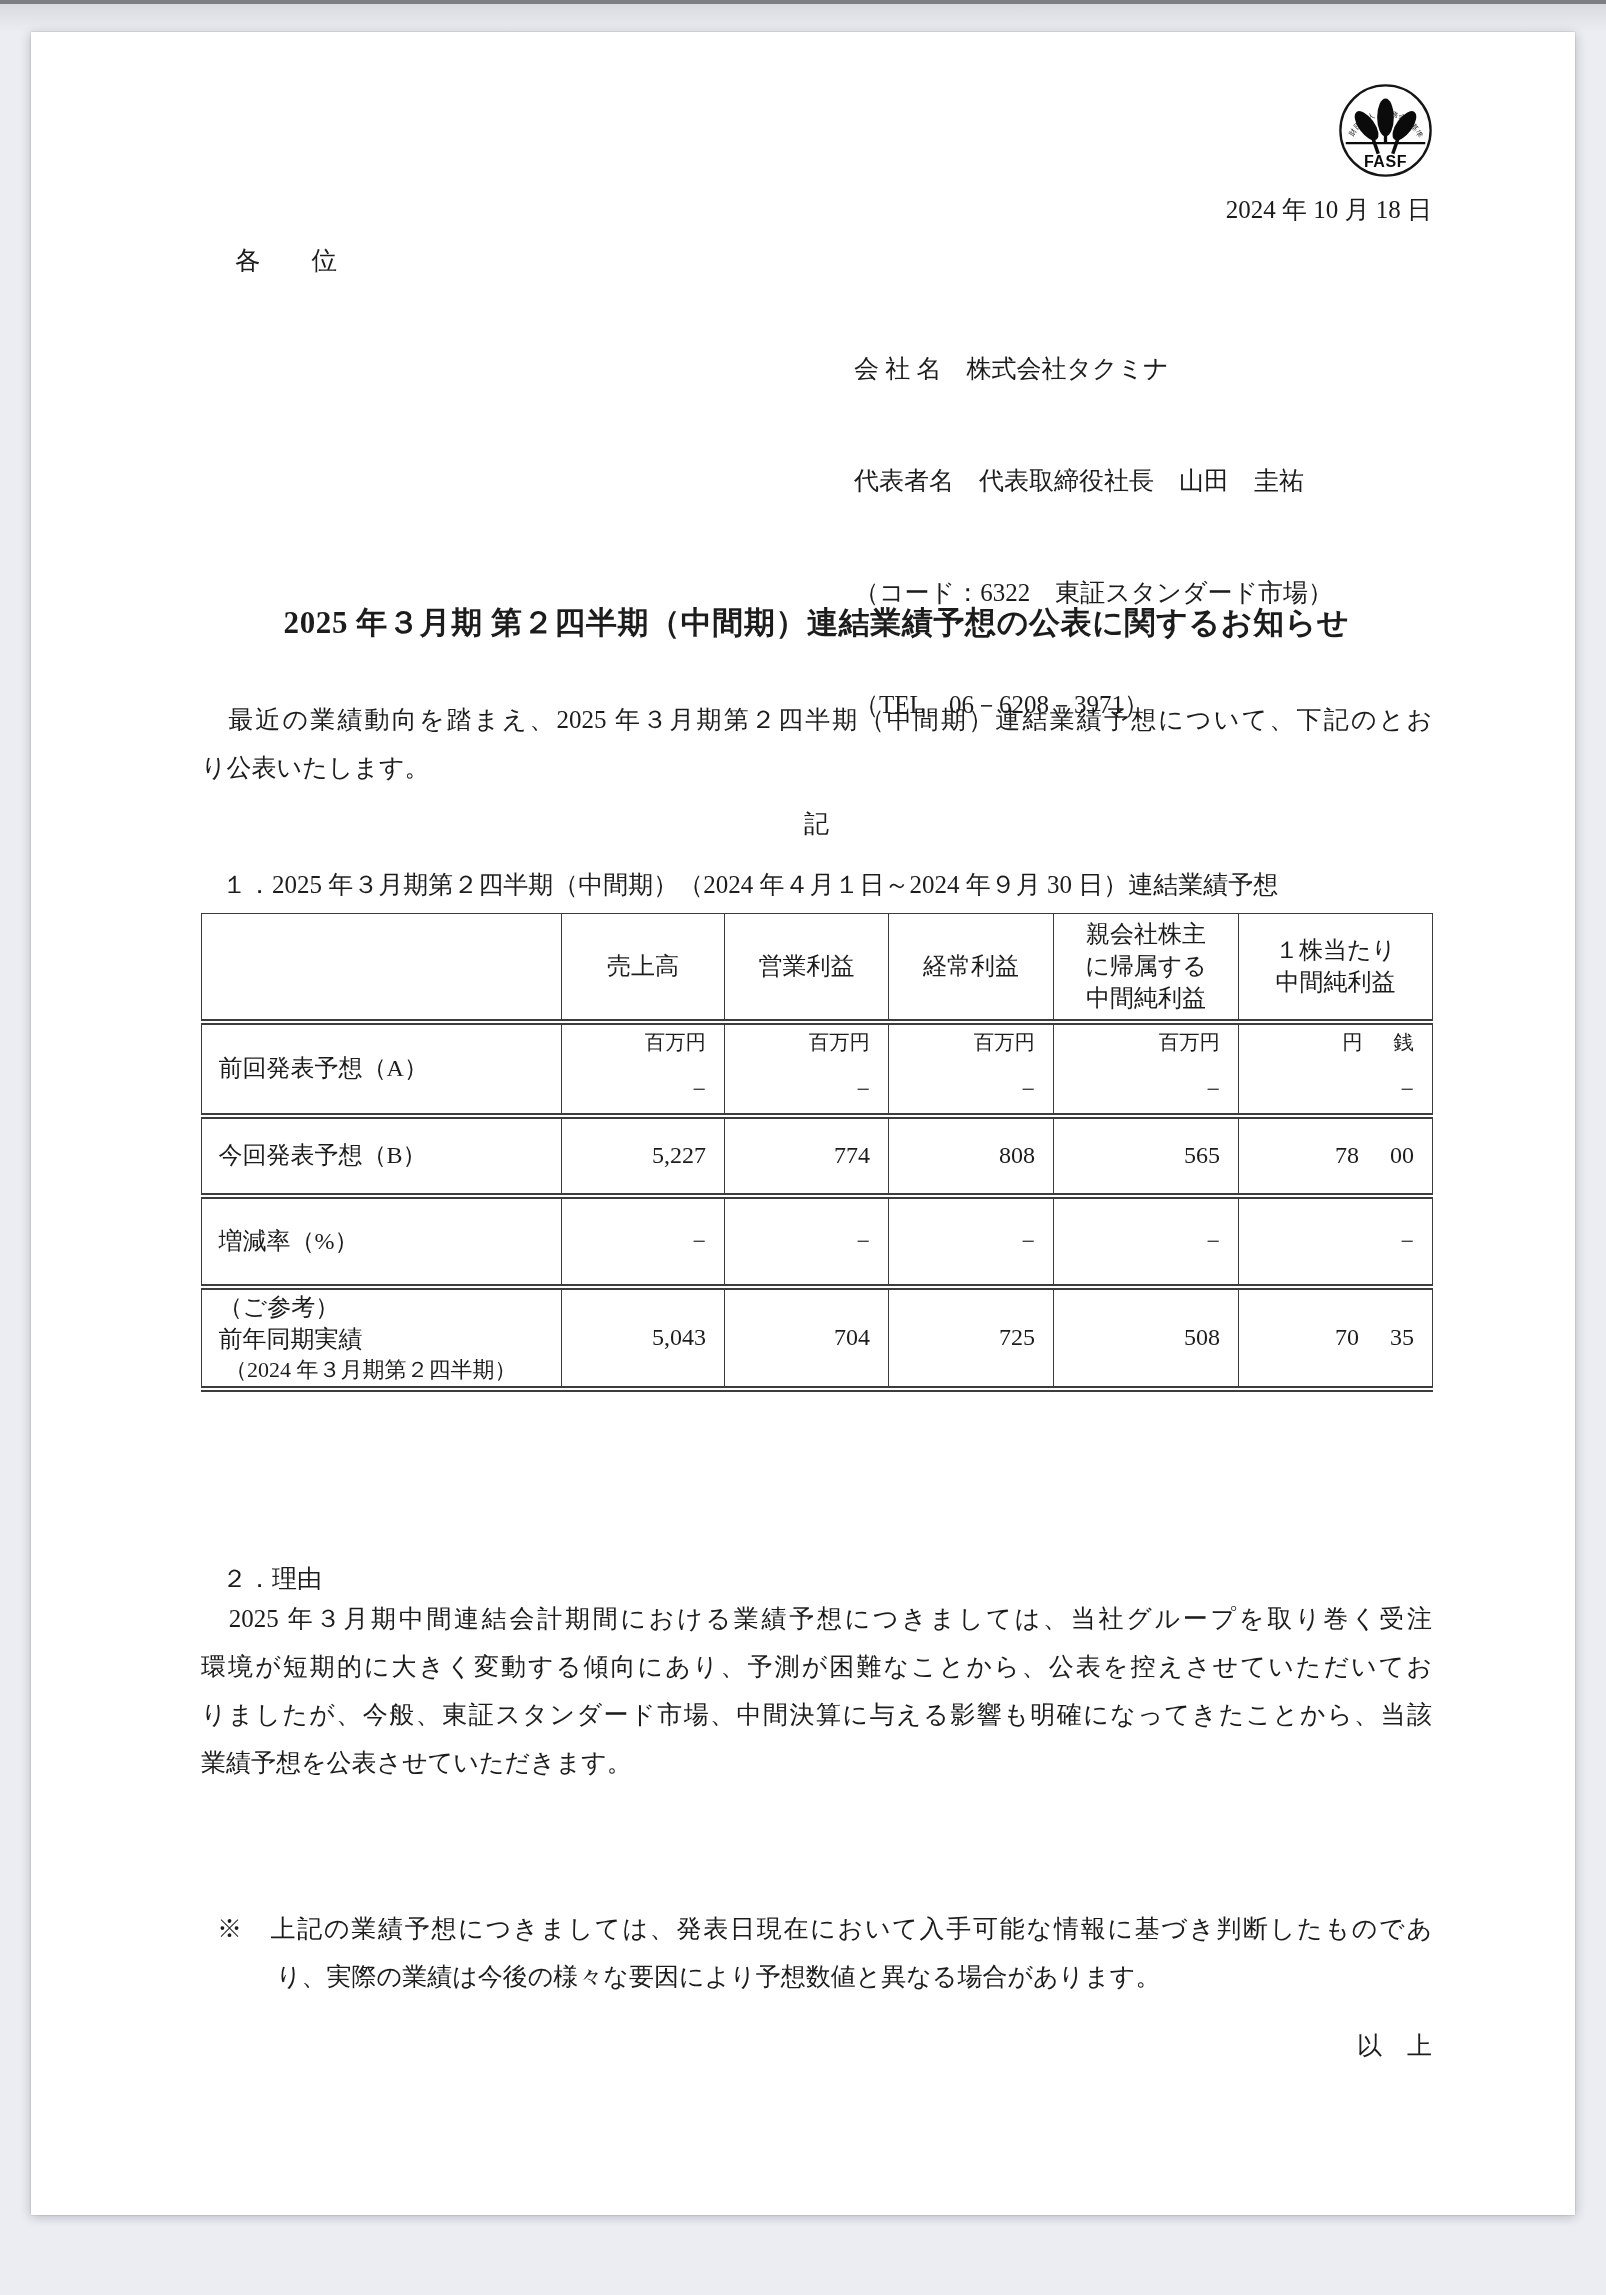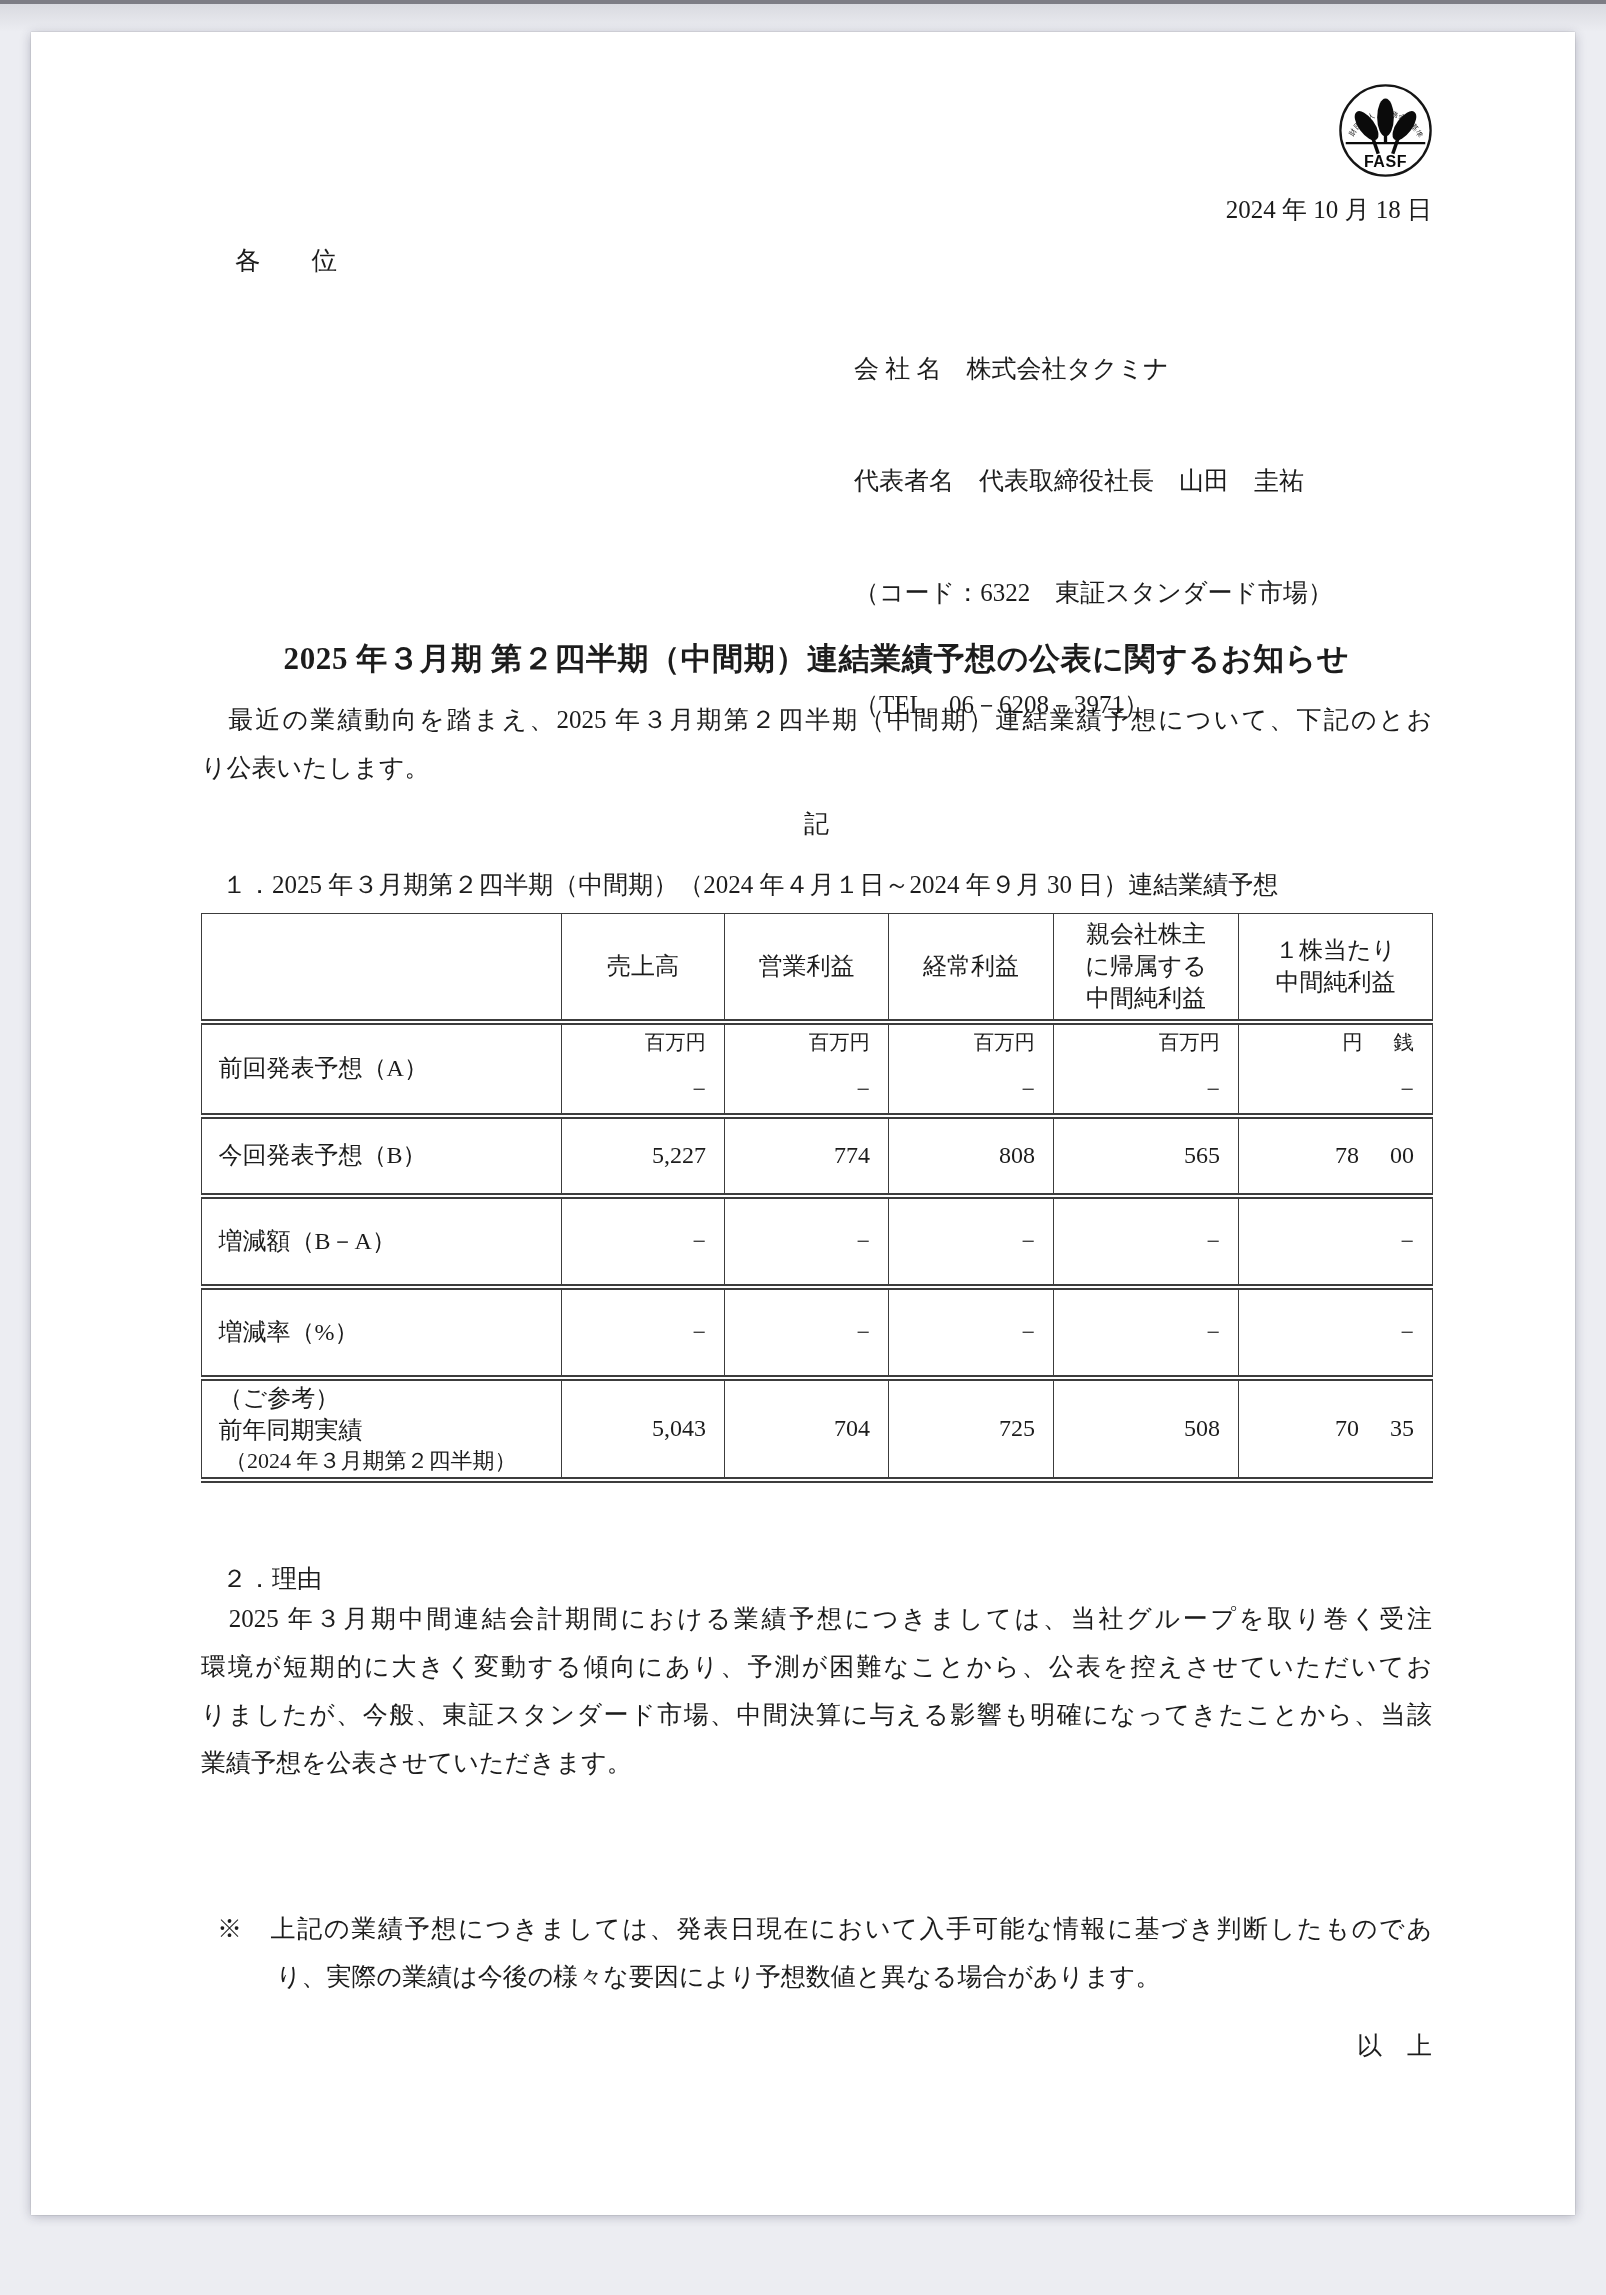--- a/index.html
+++ b/index.html
@@ -74,21 +74,21 @@
 
   <div class="abs t" style="left:204px;top:212px;font-size:25.5px;">各　　位</div>
 
   <div class="abs t company" style="left:823px;top:254px;">
     <div>会 社 名　株式会社タクミナ</div>
     <div>代表者名　代表取締役社長　山田　圭祐</div>
     <div>（コード：6322　東証スタンダード市場）</div>
     <div>（TEL　06－6208－3971）</div>
   </div>
 
-  <div class="abs t center title" style="left:170px;top:571px;width:1231px;margin-top:36px;">2025 年３月期 第２四半期（中間期）連結業績予想の公表に関するお知らせ</div>
+  <div class="abs t center title" style="left:170px;top:571px;width:1231px;">2025 年３月期 第２四半期（中間期）連結業績予想の公表に関するお知らせ</div>
 
   <div class="abs" style="left:170px;top:671px;width:1231px;">
     <div class="t justify" style="height:48px;">　最近の業績動向を踏まえ、2025 年３月期第２四半期（中間期）連結業績予想について、下記のとお</div>
     <div class="t" style="height:48px;">り公表いたします。</div>
   </div>
 
   <div class="abs t center" style="left:170px;top:775px;width:1231px;">記</div>
 
   <div class="abs t" style="left:191px;top:836px;">１．2025 年３月期第２四半期（中間期）（2024 年４月１日～2024 年９月 30 日）連結業績予想</div>
 
@@ -159,28 +159,20 @@
         <td class="num">808</td>
         <td class="num">565</td>
         <td class="num">
           <div class="pair">
                 <span>78</span>
                 <span>00</span>
               </div>
         </td>
       </tr>
 
-      <tr class="body" style="height:91px;">
-        <td class="lbl">増減額（B－A）</td>
-        <td class="num">−</td>
-        <td class="num">−</td>
-        <td class="num">−</td>
-        <td class="num">−</td>
-        <td class="num">−</td>
-      </tr>
 
       <tr class="body" style="height:91px;">
         <td class="lbl">増減率（%）</td>
         <td class="num">−</td>
         <td class="num">−</td>
         <td class="num">−</td>
         <td class="num">−</td>
         <td class="num">−</td>
       </tr>
 

